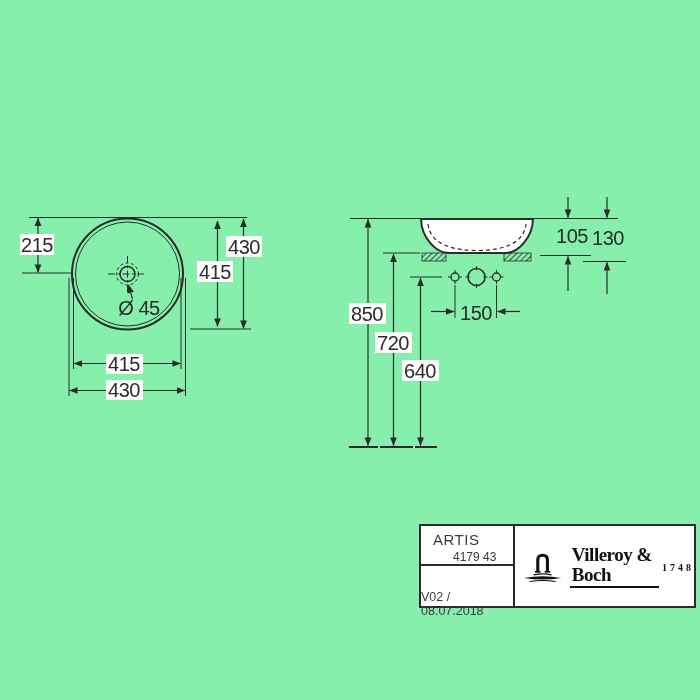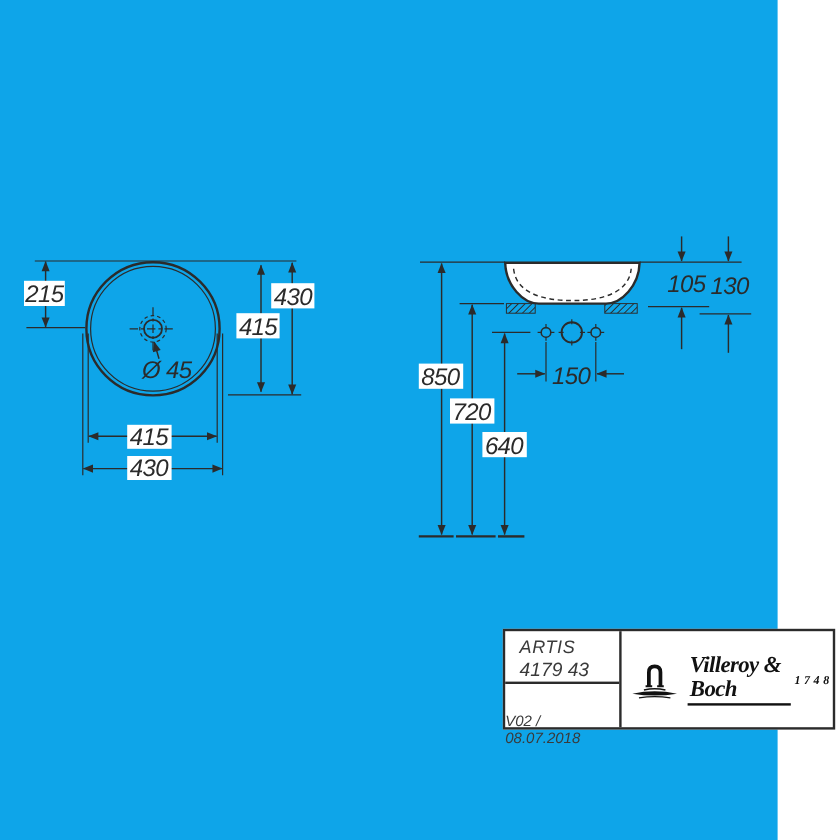--- a/index.html
+++ b/index.html
@@ -1,26 +1,26 @@
 <!DOCTYPE html>
 <html><head>
 <meta charset="utf-8">
 <style>
   html,body{margin:0;padding:0;background:#ffffff;width:700px;height:700px;overflow:hidden;
     font-family:"Liberation Sans",sans-serif;}
-  #stage{position:relative;width:648px;height:700px;background:#0ea5e9;font-style:italic;}
+  #stage{position:relative;width:700px;height:700px;background:#86efac;}
   svg text{font-family:"Liberation Sans",sans-serif;fill:#2b2b2b;}
   .dimtxt{font-size:20px;letter-spacing:-0.5px;}
   
   .tblock{position:absolute;left:419px;top:524px;width:273px;height:80px;
     border:2px solid #2b2b2b;display:flex;box-sizing:content-box;background:#fff;}
   .tb-left{width:131px;border-right:2px solid #2b2b2b;display:flex;flex-direction:column;gap:24px;}
   .tb-left-top{height:44px;border-bottom:2px solid #2b2b2b;padding:5px 0 0 12px;box-sizing:border-box;}
   .tb-name{font-size:15px;letter-spacing:0.5px;color:#3a3a3a;}
-  .tb-num{font-size:16px;color:#3a3a3a;margin-top:2px;}
+  .tb-num{font-size:12px;color:#3a3a3a;margin-top:2px;margin-left:20px;}
   .tb-left-bottom{flex:1;display:flex;align-items:center;justify-content:center;}
   .tb-version{font-size:12.5px;color:#3a3a3a;}
   .tb-right{flex:1;display:flex;flex-direction:row;align-items:center;justify-content:flex-start;padding-top:2px;}
   .tb-brand{font-family:"Liberation Serif",serif;font-weight:bold;font-size:19px;color:#111;
     letter-spacing:-0.5px;border-bottom:2px solid #111;line-height:1.05;padding:0 2px 1px 2px;margin-top:-1px;}
   .tb-year{font-family:"Liberation Serif",serif;font-weight:bold;font-size:10px;color:#111;
     letter-spacing:3px;margin-top:1px;padding-left:3px;}
 </style>
 </head>
 <body>

